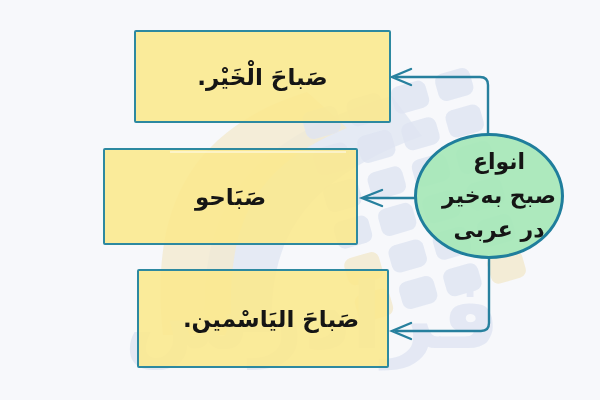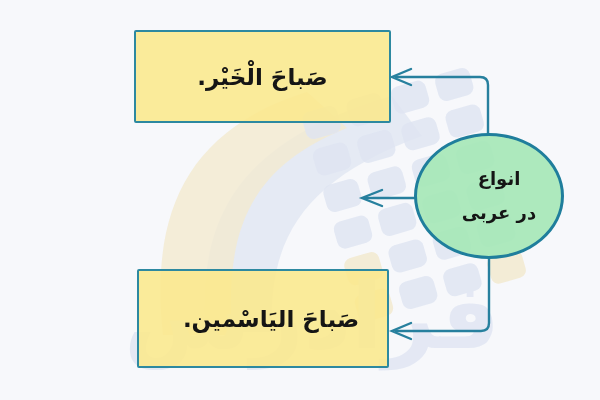--- a/index.html
+++ b/index.html
@@ -45,21 +45,21 @@
   }
   .bubble{
     position:absolute;z-index:3;
     left:414px;top:133px;width:150px;height:126px;
     border-radius:50%;
     background:var(--bubble-fill,rgba(166,231,183,.92));
     border:3px solid var(--bubble-border,#1f7e9c);
     box-sizing:border-box;
     display:flex;flex-direction:column;align-items:center;justify-content:center;
     direction:rtl;text-align:center;
-    font-weight:bold;font-size:18px;line-height:34px;
+    font-weight:bold;font-size:22px;line-height:34px;
     color:var(--text,#151515);
   }
   .bubble-lines{transform:translateX(10px);}
 </style>
 </head>
 <body>
 
 <div class="stage">
 
   <svg class="layer watermark" viewBox="0 0 600 400">
@@ -104,24 +104,28 @@
     <polyline class="arrow-head" points="411,69 392,77 411,85"></polyline>
     <path class="arrow-line" d="M 414 198 L 365 198"></path>
     <polyline class="arrow-head" points="382,190 362,198 382,206"></polyline>
     <path class="arrow-line" d="M 489 259 L 489 323 Q 489 331 481 331 L 396 331"></path>
     <polyline class="arrow-head" points="411,323 392,331 411,339"></polyline>
   </svg>
 
   <div class="box box1">
     <span>صَباحَ الْخَيْر.</span>
   </div>
+  <div class="box box2">
+    <span>صَبَاحو</span>
+  </div>
   <div class="box box3">
     <span>صَباحَ اليَاسْمين.</span>
   </div>
 
   <div class="bubble">
     <div class="bubble-lines">
       <div>انواع</div>
+      <div>صبح به‌خیر</div>
       <div>در عربی</div>
     </div>
   </div>
 
 </div>
 
 </body></html>

